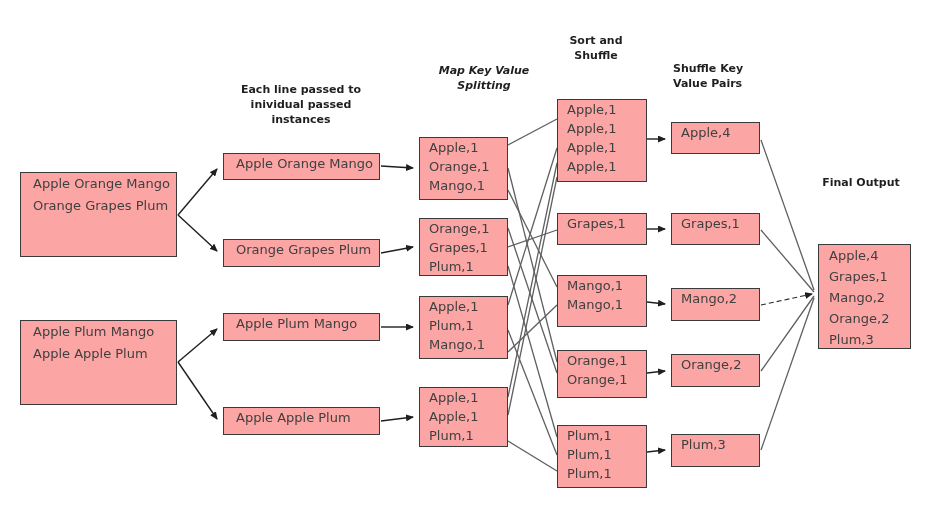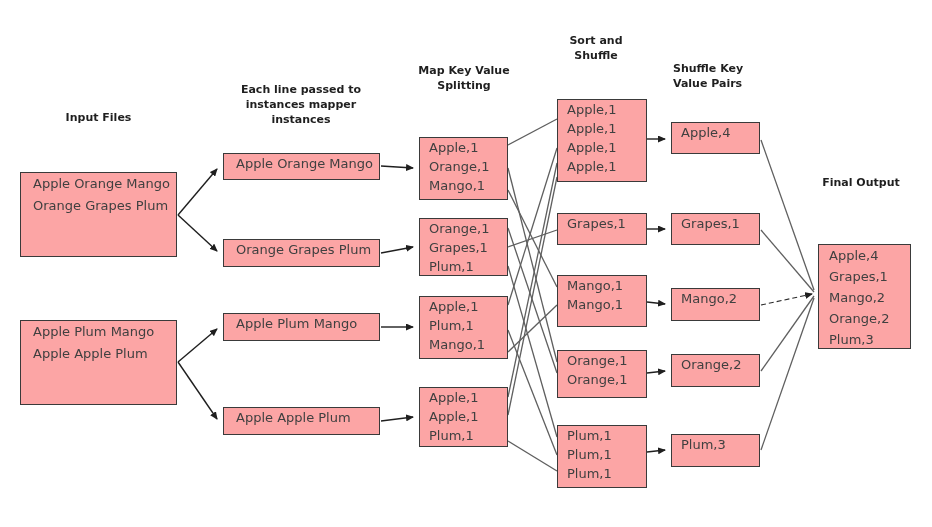--- a/index.html
+++ b/index.html
@@ -89,25 +89,24 @@
 
     <g stroke="#5f5f5f" stroke-width="1.3" fill="none">
       <line x1="761" y1="140" x2="814" y2="290"></line>
       <line x1="761" y1="230" x2="814" y2="292"></line>
       <line x1="761" y1="371" x2="814" y2="296"></line>
       <line x1="761" y1="450" x2="814" y2="298"></line>
       <line x1="761" y1="305" x2="812" y2="294" stroke="#2a2a2a" stroke-width="1.1" stroke-dasharray="5,3" marker-end="url(#arrow)"></line>
     </g>
   </svg>
 
-  <div class="hdr" style="left:20px;top:110px;width:157px;">Input Files</div>
   <div class="hdr" style="left:208px;top:82px;width:186px;">Each line passed to
-instances mapper
+inividual passed
 instances</div>
-  <div class="hdr" style="left:404px;top:63px;width:120px;">Map Key Value
+  <div class="hdr" style="left:424px;top:63px;width:120px;font-style:italic;">Map Key Value
 Splitting</div>
   <div class="hdr" style="left:545px;top:33px;width:102px;">Sort and
 Shuffle</div>
   <div class="hdr left" style="left:673px;top:61px;width:100px;">Shuffle Key
 Value Pairs</div>
   <div class="hdr" style="left:806px;top:175px;width:110px;text-align:center;">Final Output</div>
 
   <div class="box tall" style="left:20px;top:172px;width:157px;height:85px;">
     <div class="txt">Apple Orange Mango
 Orange Grapes Plum</div>

